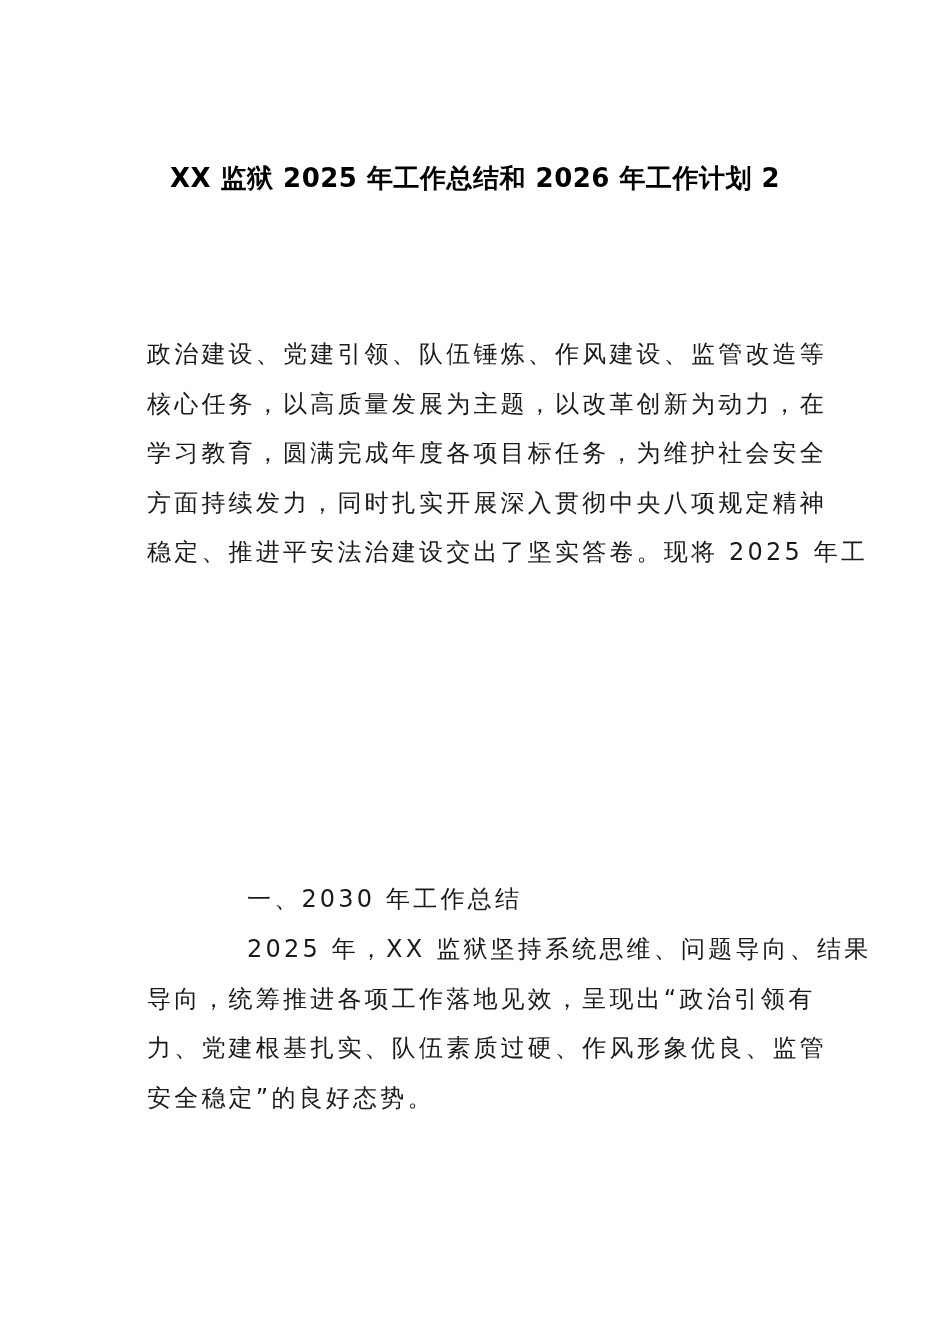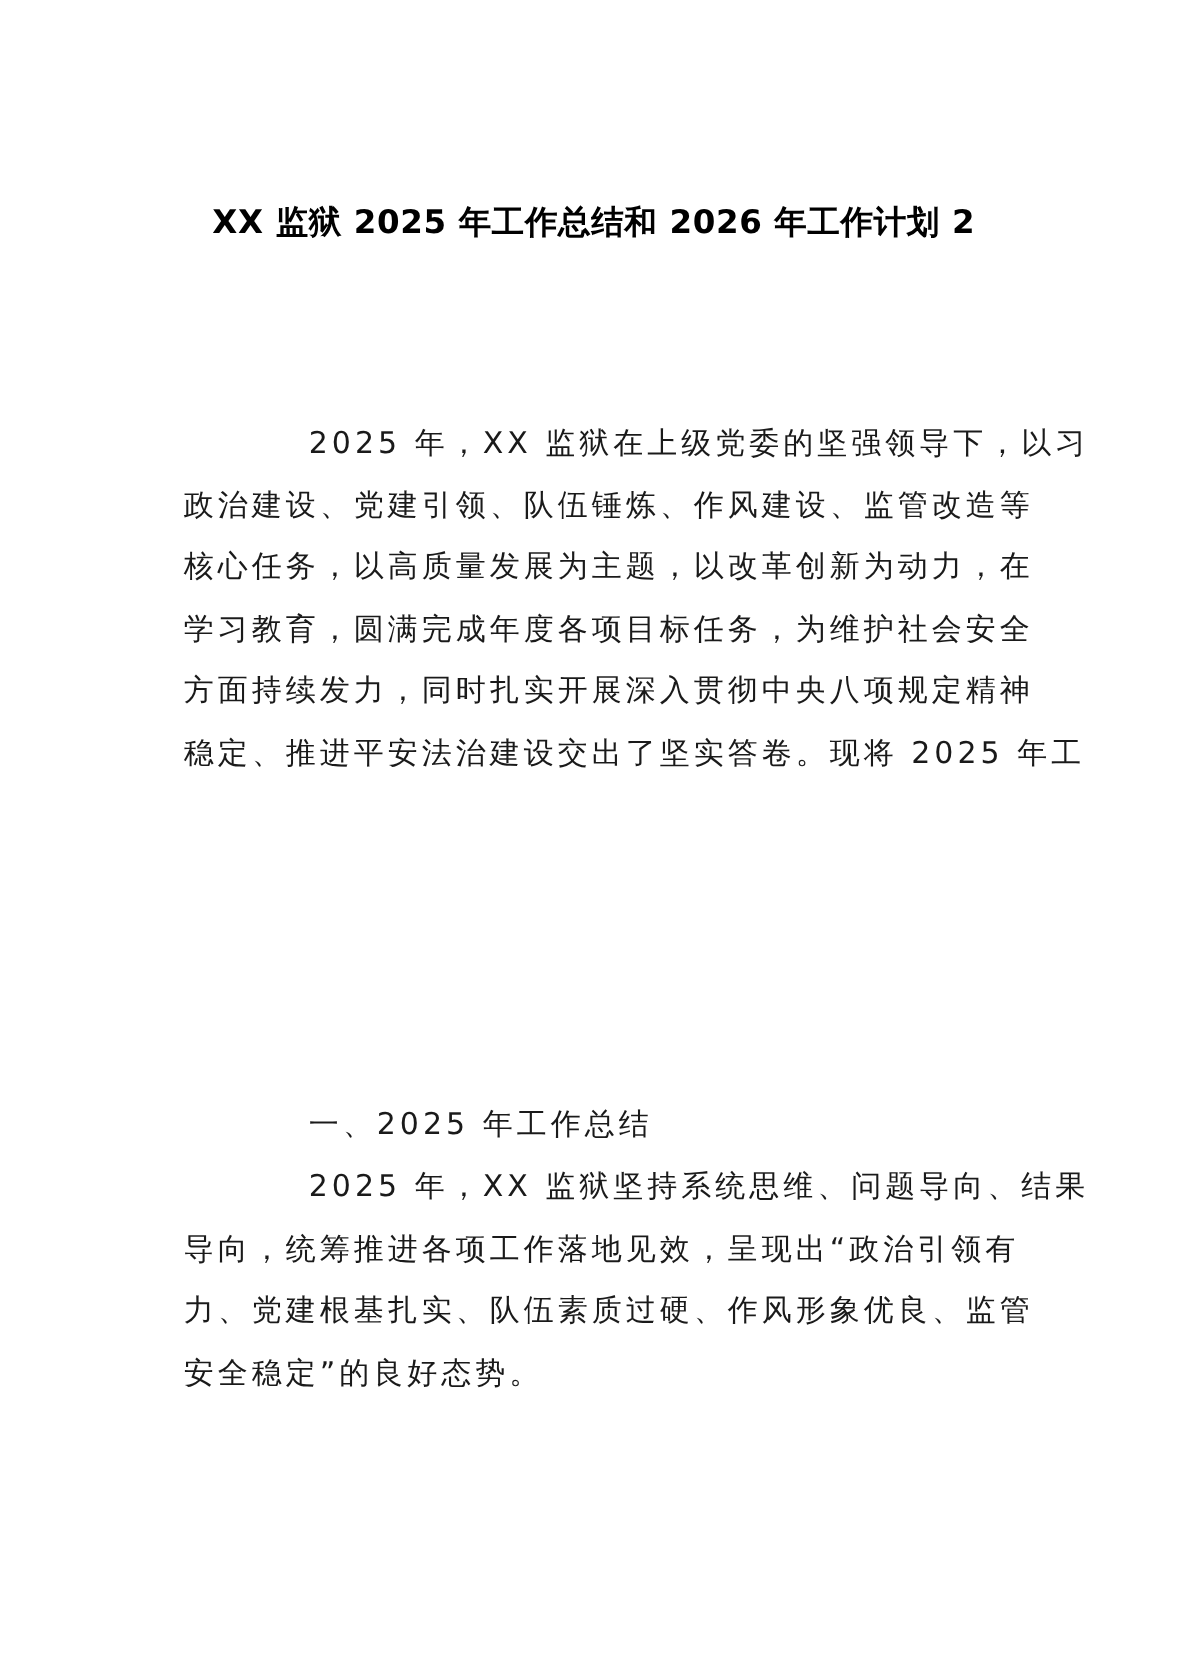--- a/index.html
+++ b/index.html
@@ -60,30 +60,29 @@
     .heading { top: 875px; }
     .p2 { top: 925px; }
   </style>
 </head>
 <body>
 
 <div class="page">
   <div class="title">XX 监狱 2025 年工作总结和 2026 年工作计划 2</div>
 
   <div class="body-block p1">
-    <span class="line indent">2025 年，XX 监狱在上级党委的坚强领导下，以习</span>
     <span class="line">政治建设、党建引领、队伍锤炼、作风建设、监管改造等</span>
     <span class="line">核心任务，以高质量发展为主题，以改革创新为动力，在</span>
     <span class="line">学习教育，圆满完成年度各项目标任务，为维护社会安全</span>
     <span class="line">方面持续发力，同时扎实开展深入贯彻中央八项规定精神</span>
     <span class="line">稳定、推进平安法治建设交出了坚实答卷。现将 2025 年工</span>
   </div>
 
   <div class="body-block heading">
-    <span class="line indent last">一、2025 年工作总结</span>
+    <span class="line indent last">一、2030 年工作总结</span>
   </div>
 
   <div class="body-block p2">
     <span class="line indent">2025 年，XX 监狱坚持系统思维、问题导向、结果</span>
     <span class="line">导向，统筹推进各项工作落地见效，呈现出“政治引领有</span>
     <span class="line">力、党建根基扎实、队伍素质过硬、作风形象优良、监管</span>
     <span class="line last">安全稳定”的良好态势。</span>
   </div>
 </div>
 

